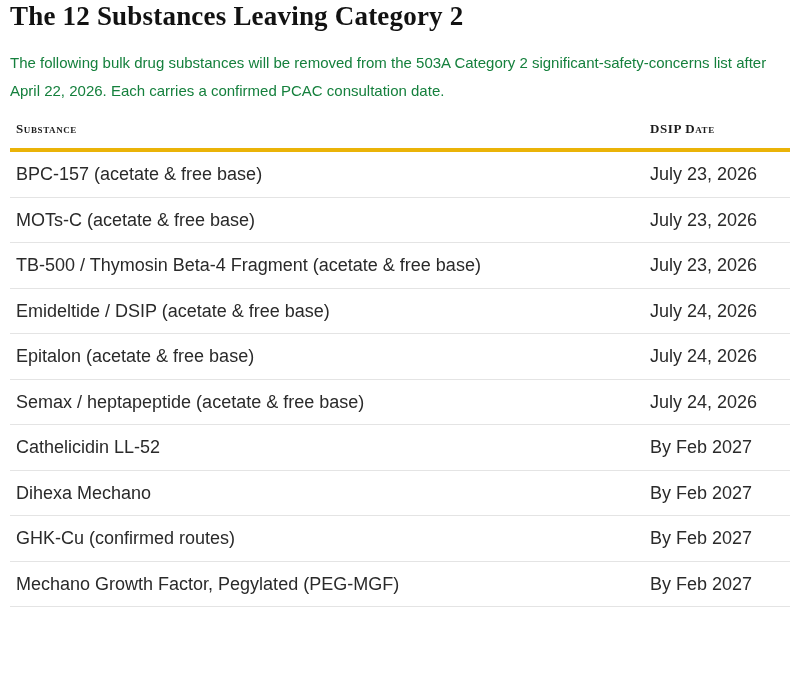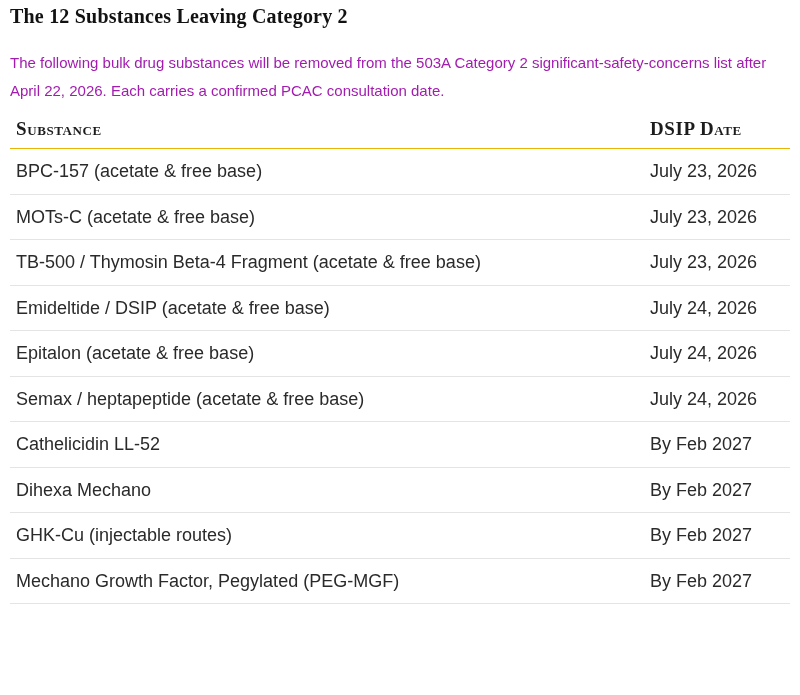--- a/index.html
+++ b/index.html
@@ -12,50 +12,50 @@
     color: #2d2d2d;
     -webkit-font-smoothing: antialiased;
   }
   .page {
     padding: 3px 10px 0 10px;
   }
   h1.page-title {
     margin: 0;
     font-family: "Liberation Serif", "DejaVu Serif", serif;
     font-weight: 700;
-    font-size: 20px;
+    font-size: 27px;
     line-height: 27px;
     color: #121212;
     letter-spacing: 0.2px;
   }
   p.intro {
     margin: 19px 0 0 0;
     font-size: 15px;
     line-height: 28px;
-    color: #a21caf;
+    color: #15803d;
     max-width: 782px;
   }
   table.substances {
     margin-top: 14px;
     width: 100%;
     border-collapse: collapse;
     table-layout: fixed;
   }
   col.col-substance { width: 634px; }
   th {
     font-family: "Liberation Serif", "DejaVu Serif", serif;
     font-variant: small-caps;
     font-weight: 700;
-    font-size: 19px;
+    font-size: 13px;
     line-height: 15px;
     letter-spacing: 0.6px;
     color: #1c1c1c;
     text-align: left;
     padding: 2px 0 12px 6px;
-    border-bottom: 1px solid #eab308;
+    border-bottom: 4px solid #eab308;
   }
   td {
     font-size: 18px;
     line-height: 15px;
     color: #2a2a2a;
     padding: 15px 0 14.5px 6px;
     border-bottom: 1px solid #e4e4e4;
     white-space: nowrap;
     overflow: hidden;
   }
@@ -116,21 +116,21 @@
     <td>Cathelicidin LL-52</td>
     <td>By Feb 2027</td>
   </tr>
 
   <tr>
     <td>Dihexa Mechano</td>
     <td>By Feb 2027</td>
   </tr>
 
   <tr>
-    <td>GHK-Cu (injectable routes)</td>
+    <td>GHK-Cu (confirmed routes)</td>
     <td>By Feb 2027</td>
   </tr>
 
   <tr>
     <td>Mechano Growth Factor, Pegylated (PEG-MGF)</td>
     <td>By Feb 2027</td>
   </tr>
 
 </tbody>
   </table>

